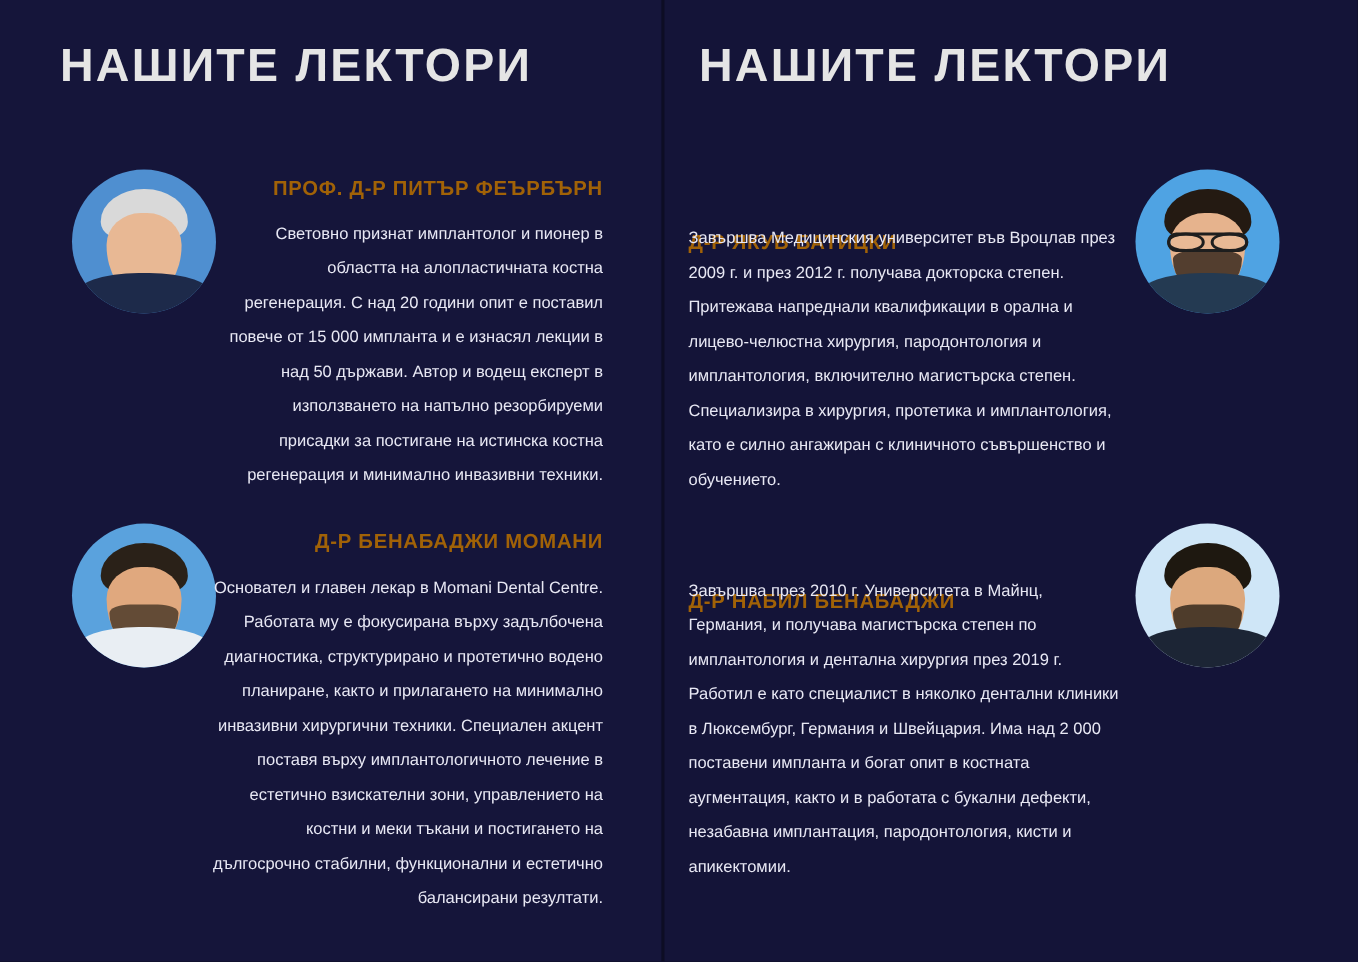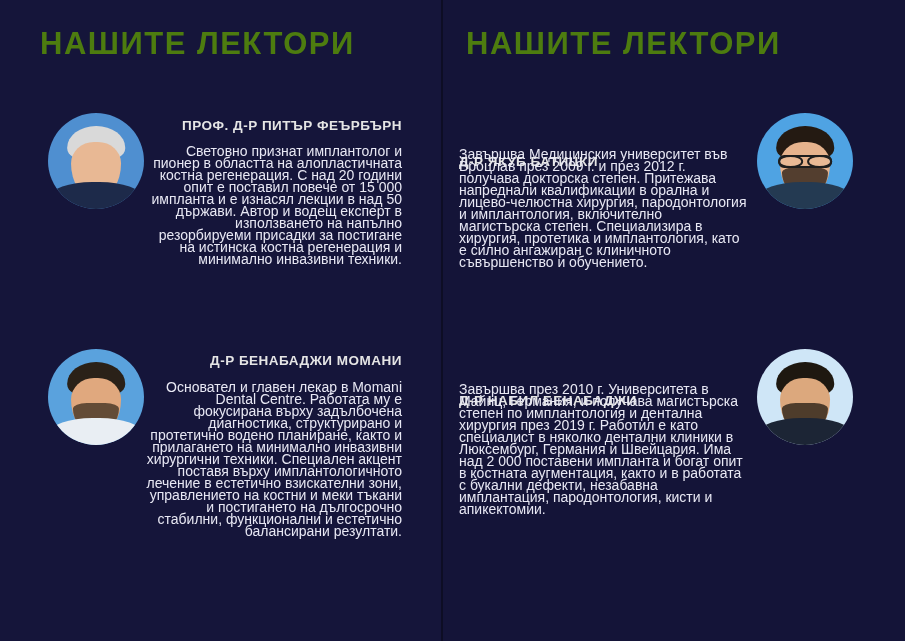--- a/index.html
+++ b/index.html
@@ -39,21 +39,21 @@
     left: 441px;
     width: 2px;
     height: 641px;
     background: #0d0d24;
     z-index: 5;
   }
   .title {
     font-size: 31px;
     font-weight: bold;
     letter-spacing: 1.5px;
-    color: #4d7c0f;
+    color: #e5e5e5;
     position: absolute;
   }
   .title-left {
     left: 40px;
     top: 26px;
   }
   .title-right {
     left: 25px;
     top: 26px;
   }
@@ -131,26 +131,26 @@
     background: rgba(255,255,255,0.08);
   }
   .glasses::before { left: -2px; }
   .glasses::after { right: -2px; }
 
   .sp-name {
     position: absolute;
     font-size: 13.5px;
     font-weight: bold;
     letter-spacing: 0.5px;
-    color: #e5e5e5;
+    color: #a16207;
   }
   .sp-bio {
     position: absolute;
-    font-size: 14px;
-    line-height: 12px;
+    font-size: 11px;
+    line-height: 23px;
     color: #e8e8f4;
   }
   .ta-right { text-align: right; }
   .ta-left { text-align: left; }
 </style>
 </head>
 <body>
 
 <div class="page">
 

